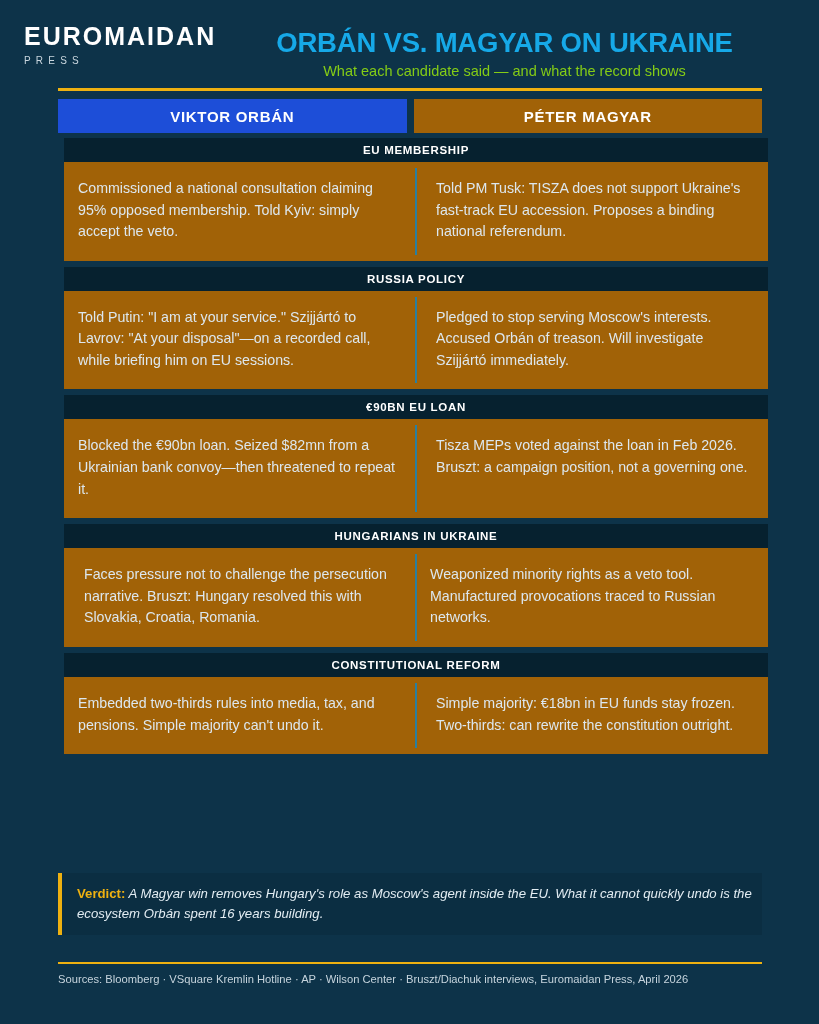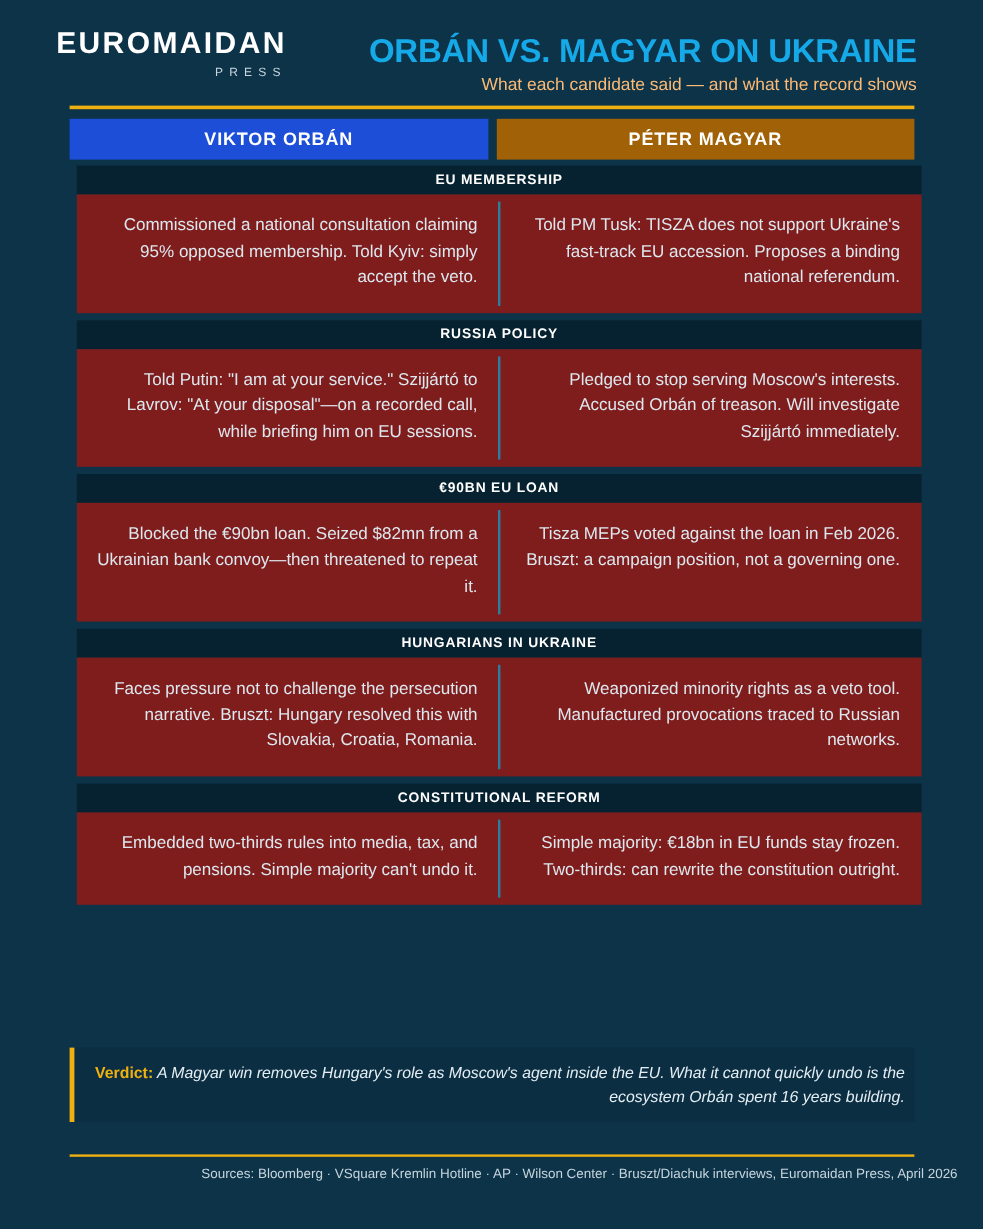--- a/index.html
+++ b/index.html
@@ -1,15 +1,15 @@
 <!DOCTYPE html>
 <html><head>
 <meta charset="utf-8">
 <style>
-  * { box-sizing: border-box; margin: 0; padding: 0; text-align: right; }
+  * { box-sizing: border-box; margin: 0; padding: 0; }
 
   html, body {
     width: 819px;
     height: 1024px;
     background: #0d3349;
     font-family: "Liberation Sans", sans-serif;
     overflow: hidden;
   }
 
   #page {
@@ -60,21 +60,21 @@
     font-size: 27.5px;
     font-weight: bold;
     color: #16a9e8;
     letter-spacing: -0.2px;
     line-height: 1.1;
     white-space: nowrap;
   }
   .sub-title {
     margin-top: 5px;
     font-size: 14.5px;
-    color: #fdba74;
+    color: #84cc16;
     font-weight: normal;
     line-height: 1.2;
   }
 
   .gold-rule {
     position: absolute;
     left: 58px;
     top: 88px;
     width: 704px;
     height: 3px;
@@ -120,21 +120,21 @@
     display: flex;
     align-items: center;
     justify-content: center;
     font-size: 11.5px;
     font-weight: bold;
     letter-spacing: 0.7px;
     color: #ffffff;
   }
 
   .section-body {
-    background: #7f1d1d;
+    background: #a16207;
     display: flex;
     position: relative;
   }
   .section-body::after {
     content: "";
     position: absolute;
     left: 50%;
     top: 6px;
     bottom: 6px;
     width: 2px;

